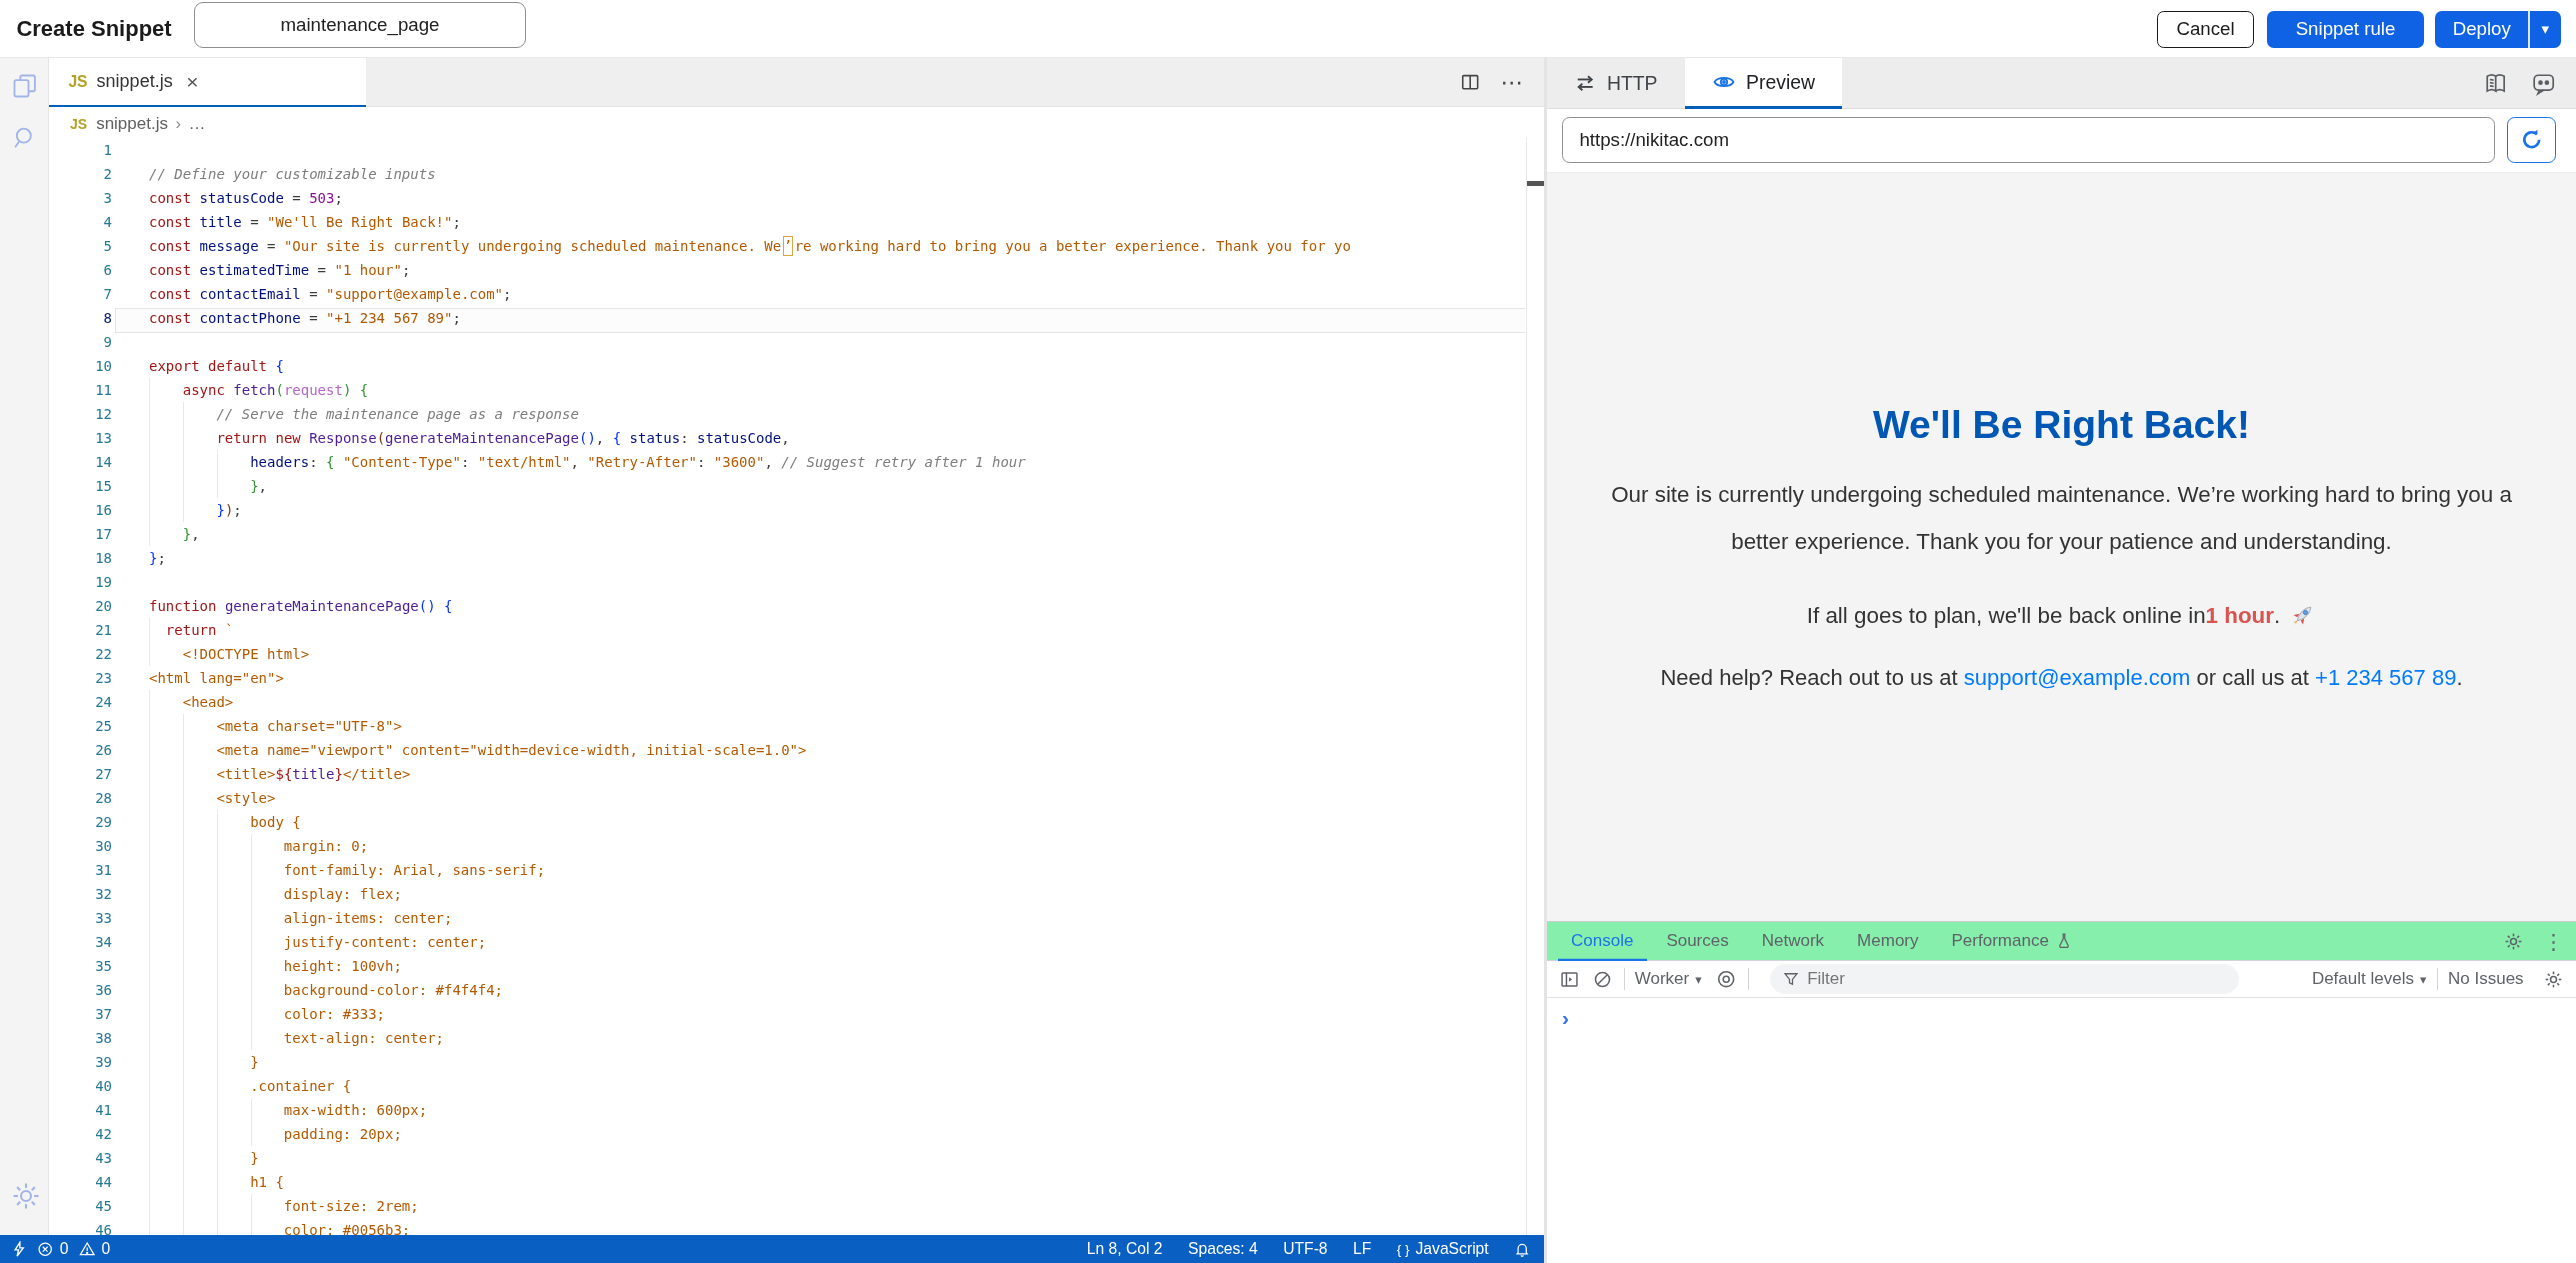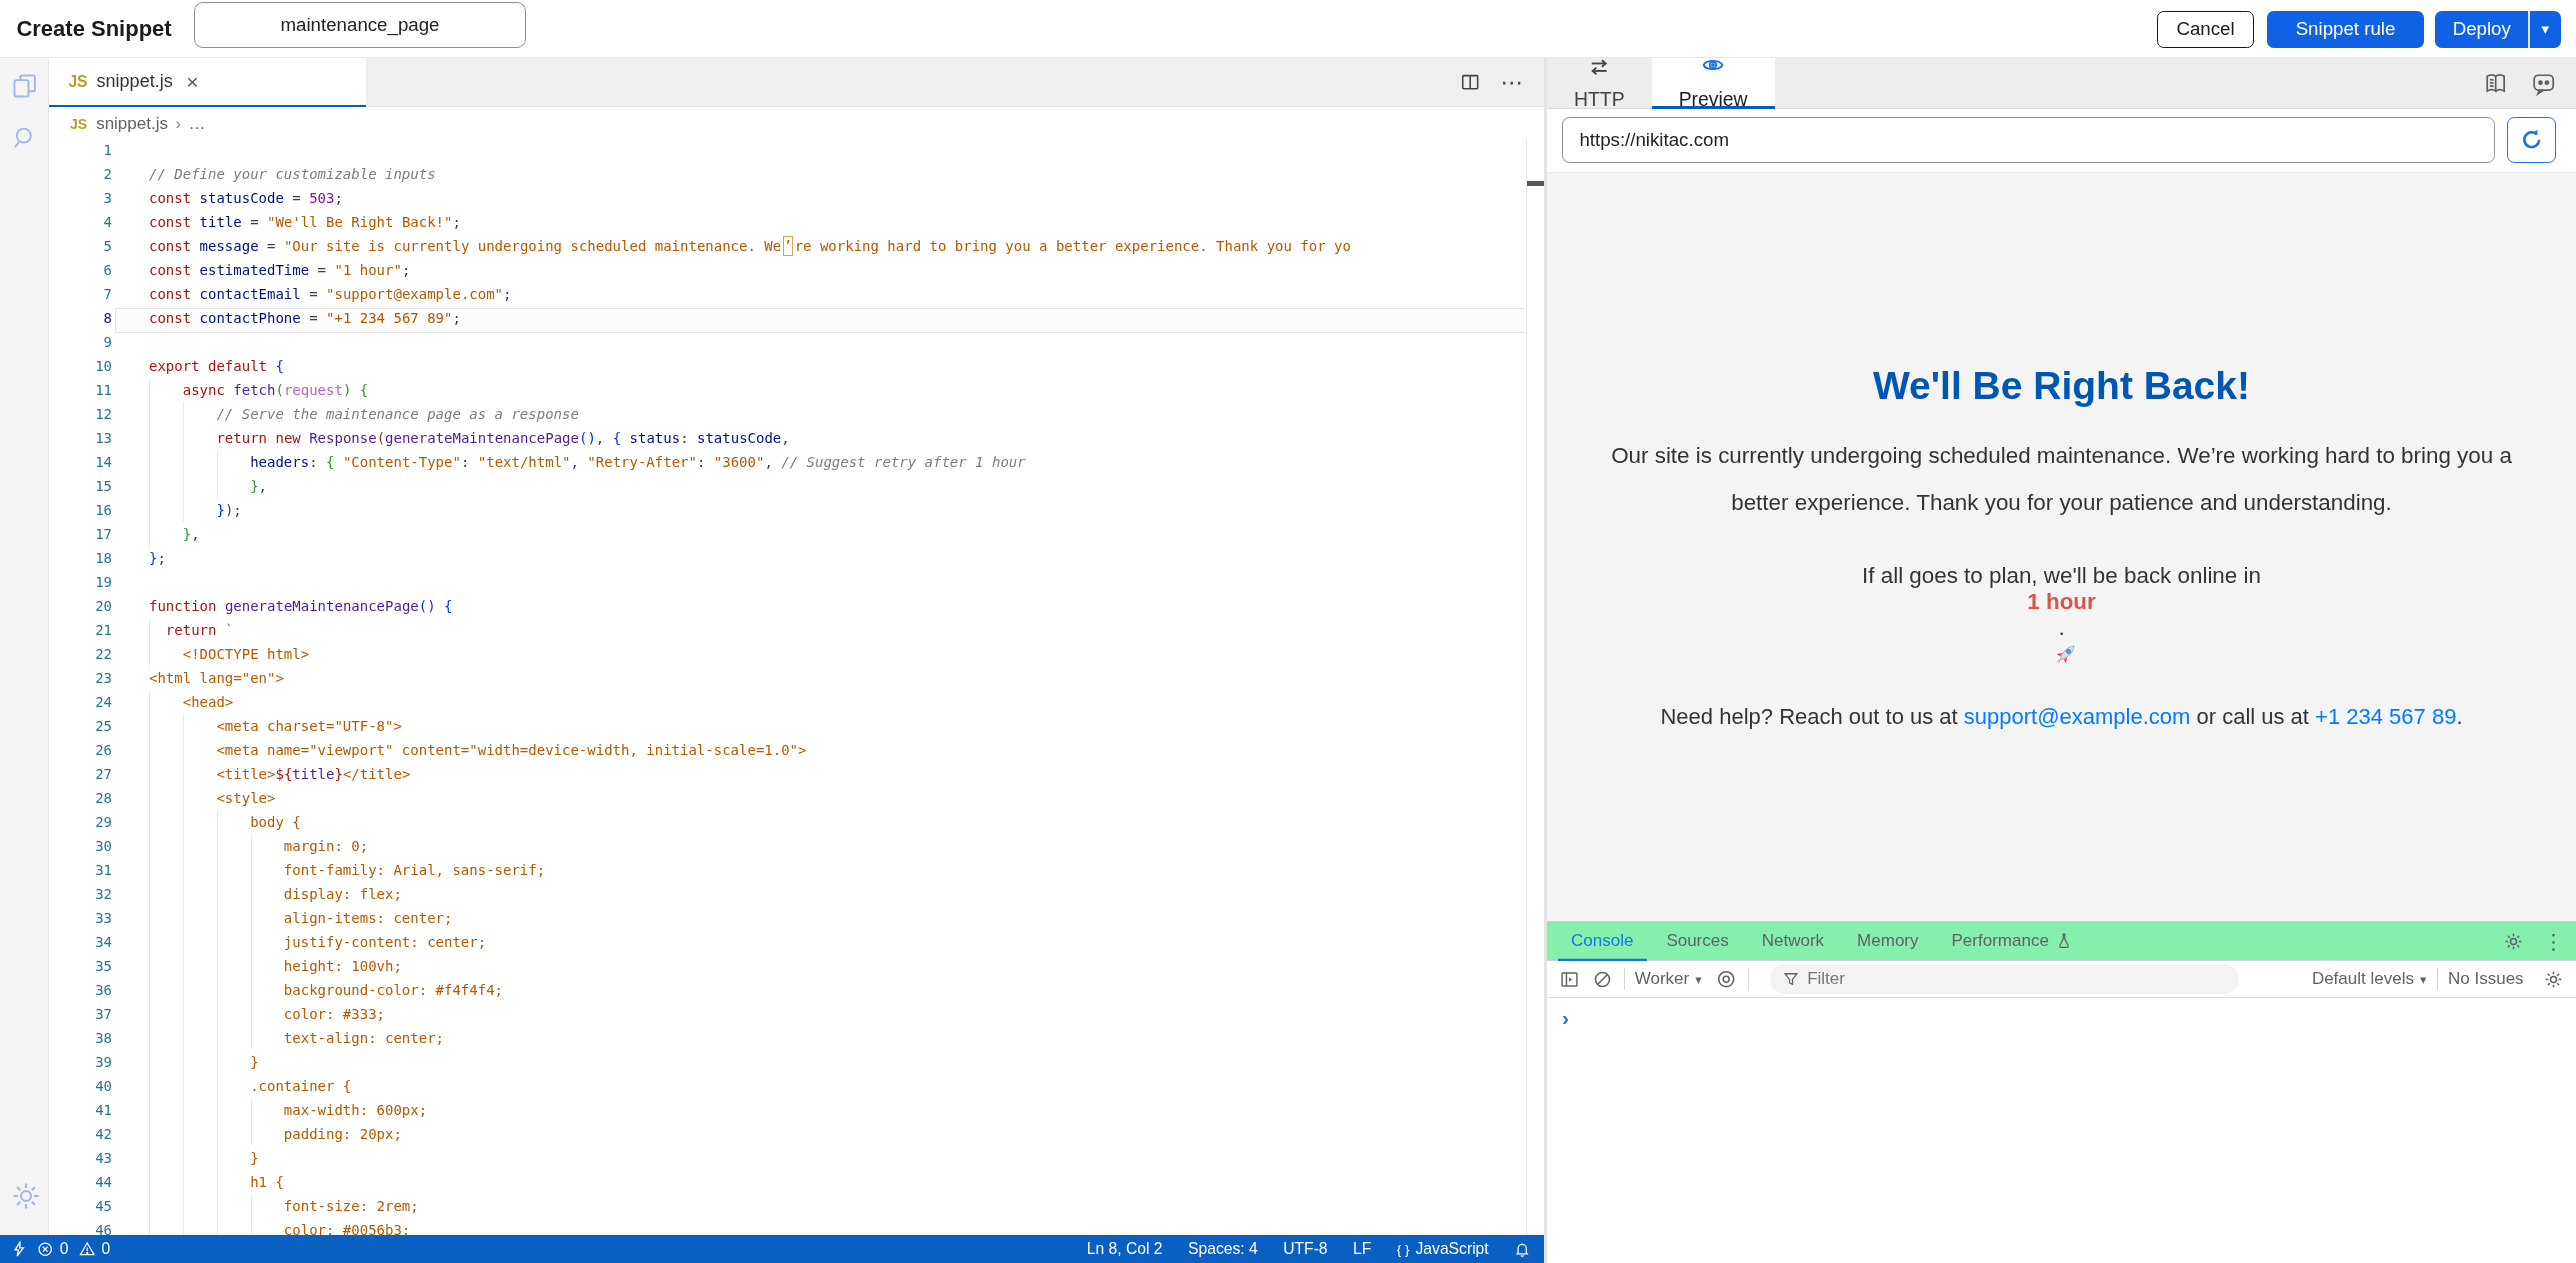--- a/index.html
+++ b/index.html
@@ -63,35 +63,35 @@
   .sb-right { margin-left:auto; display:flex; align-items:center; gap:25.4px; padding-right:13.5px; }
   .sb-item { display:flex; align-items:center; gap:6px; cursor:pointer; }
 
   
   .pane-div { left:1544px; top:58px; width:3px; height:1205px; background:#e4e4e4; }
 
   
   .rpanel { left:1547px; top:58px; width:1029px; height:1205px; background:#fff; }
   .rtabs { position:absolute; left:0; top:0; width:1029px; height:51px; background:#ededed; border-bottom:0.7px solid #dedede; display:flex; }
   .rtab { height:51px; display:flex; align-items:center; justify-content:center; gap:10.5px; font-size:19.4px; color:#3f4348;
-    cursor:pointer; padding:0 27px;flex-direction:column; }
+    cursor:pointer; padding:0 27px; }
   .rtab.active { background:#fff; border-bottom:3px solid #005fb8; color:#202124; }
   .rtab-icons { position:absolute; right:19.4px; top:0; height:51px; display:flex; align-items:center; gap:22.4px; color:#5a5e63; }
 
   .urlrow { position:absolute; left:0; top:51px; width:1029px; height:64px; background:#fff; border-bottom:0.7px solid #ececec; }
   .url-input { position:absolute; left:15px; top:8.2px; width:933px; height:46px; border:1.5px solid #8f8f8f; border-radius:7.5px;
     font-size:18.7px; color:#222; padding:0 16.4px; font-family:"Liberation Sans",sans-serif; }
   .refresh-btn { position:absolute; left:960px; top:8.2px; width:49px; height:46px; border:1.9px solid #1a73e8; border-radius:7.5px;
     background:#fff; display:flex; align-items:center; justify-content:center; color:#1a73e8; cursor:pointer; }
 
   .preview { position:absolute; left:0; top:115px; width:1029px; height:748px; background:#f4f4f4;
     display:flex; flex-direction:column; align-items:center; justify-content:center; text-align:center; }
   .pv-title { font-size:39px; font-weight:700; color:#0056b3; margin-bottom:24px; }
   .pv-msg { width:949px; font-size:22.4px; line-height:47px; color:#333; margin-bottom:37px; }
-  .pv-plan { font-size:22.4px; color:#333; margin-bottom:36px; display:flex; align-items:center;flex-direction:column; }
+  .pv-plan { font-size:22.4px; color:#333; margin-bottom:36px; display:flex; align-items:center; }
   .pv-eta { color:#d9534f; font-weight:700; }
   .pv-help { font-size:22px; color:#333; }
   .pv-link { color:#007bff; cursor:pointer; }
 
   
   .console { position:absolute; left:0; top:863px; width:1029px; height:342px; background:#fff; border-top:0.7px solid #ccc; }
   .ctabs { position:absolute; left:0; top:0; width:1029px; height:39px; background:#86efac; border-bottom:0.7px solid #d0d3d7;
     display:flex; align-items:center; padding-left:10.5px; gap:6px; }
   .ctab { height:39px; display:flex; align-items:center; padding:0 13.5px; font-size:17px; color:#5f6368; cursor:pointer; gap:6px; }
   .ctab.active { color:#1a73e8; box-shadow:inset 0 -2.2px 0 #1a73e8; }

